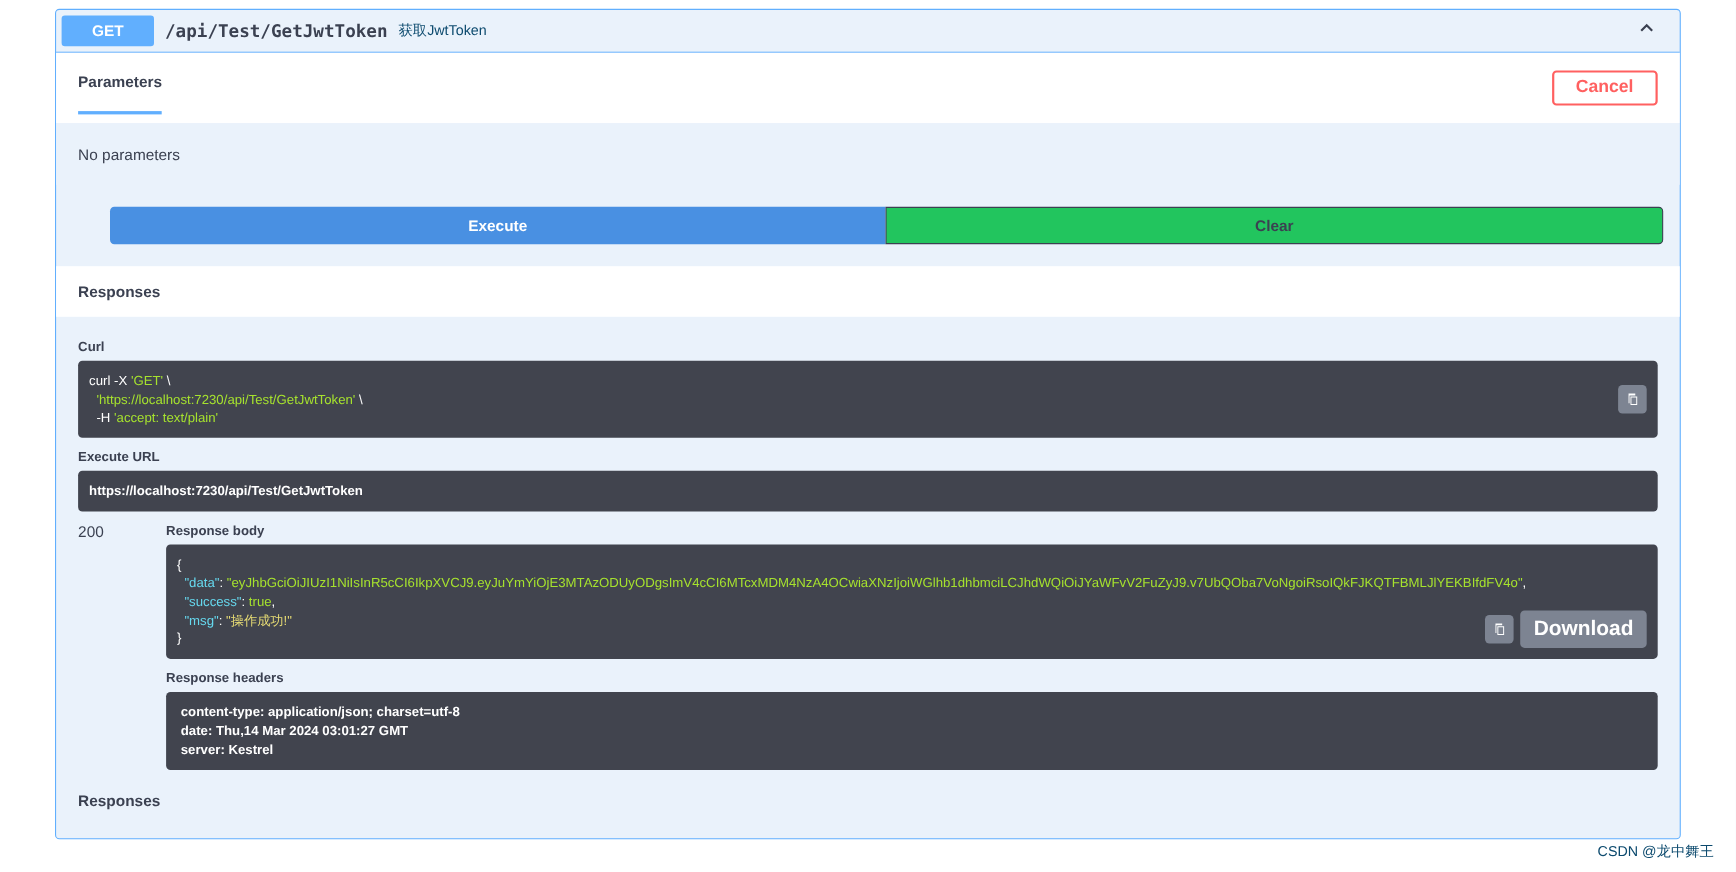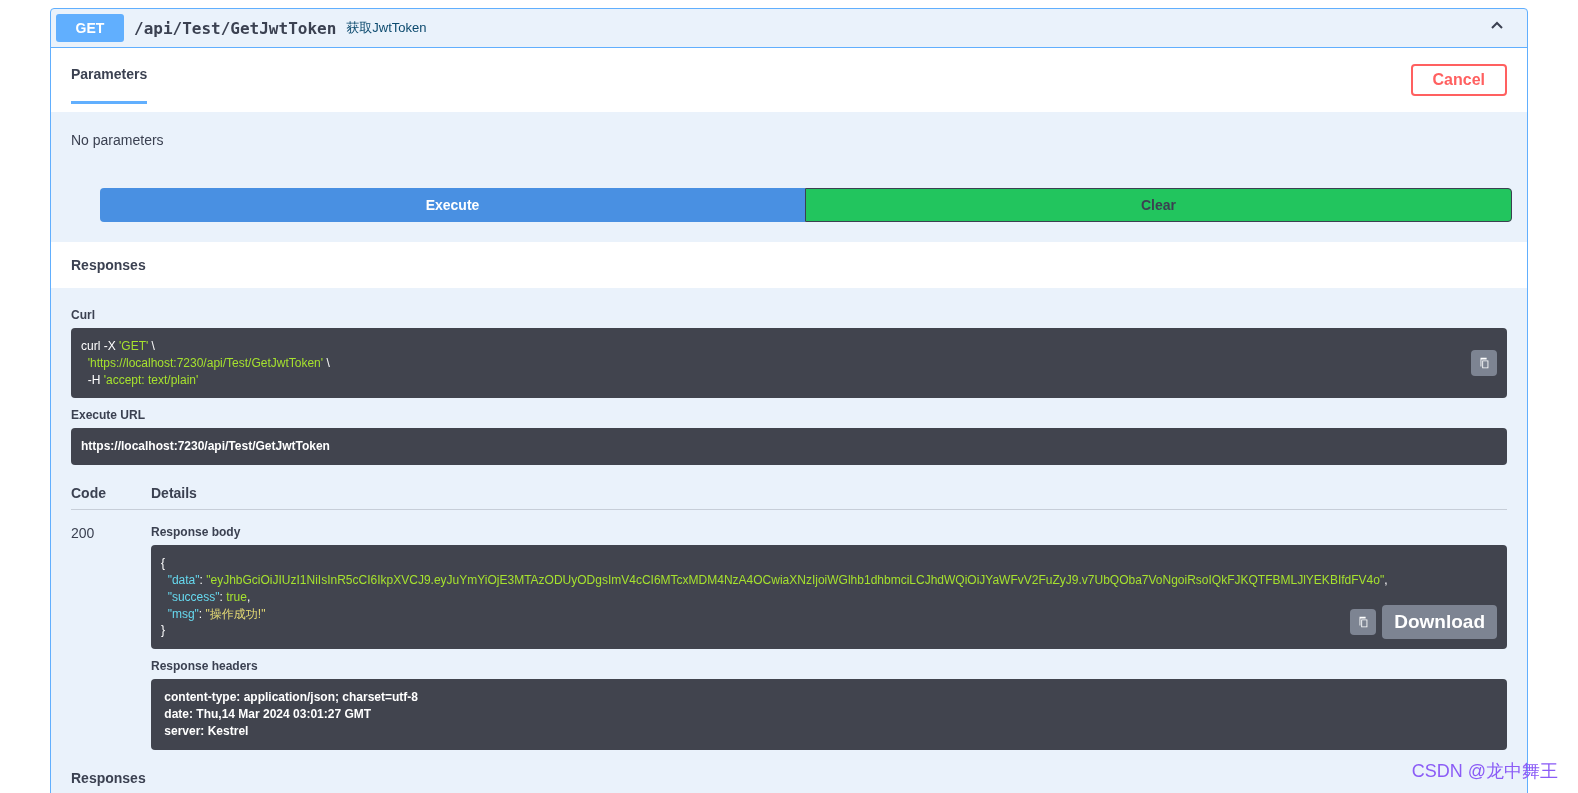--- a/index.html
+++ b/index.html
@@ -1,19 +1,19 @@
 <!DOCTYPE html>
 <html><head>
   <meta charset="utf-8">
   <style>
     * { box-sizing: border-box; margin: 0; padding: 0; font-family: -apple-system, BlinkMacSystemFont, "Segoe UI", sans-serif; }
     body { background: #fff; padding: 8px 50px 40px; color: #3b4151; }
     .opblock { border: 1px solid #61affe; border-radius: 4px; margin-bottom: 12px; background: #eaf2fb; }
     .opblock-summary { display: flex; align-items: center; padding: 5px; cursor: pointer; position: relative; }
-    .method-badge { background: #61affe; color: #fff; padding: 6px 0; width: 68px; text-align: center; border-radius: 3px; font-weight: 700; font-size: 14px; margin-right: 10px; }
+    .method-badge { background: #61affe; color: #fff; padding: 6px 0; width: 84px; text-align: center; border-radius: 3px; font-weight: 700; font-size: 14px; margin-right: 10px; }
     .opblock-path { font-size: 16px; font-weight: 600; font-family: monospace; color: #3b4151; margin-right: 10px; }
     .opblock-desc { font-size: 13px; color: #0c4a6e; }
     .collapse-arrow { position: absolute; right: 20px; font-size: 18px; }
     .opblock-body { border-top: 1px solid #61affe; }
     .parameters-header { display: flex; justify-content: space-between; align-items: center; padding: 8px 20px; background: #fff; }
     .parameters-title { font-size: 14px; font-weight: 700; padding: 10px 0 19px; border-bottom: 3px solid #61affe; display: inline-block; }
     .cancel-btn { background: transparent; border: 2px solid #ff6060; color: #ff6060; padding: 5px 20px; border-radius: 4px; font-size: 16px; font-weight: 700; cursor: pointer; }
     .parameters-content { padding: 20px; font-size: 14px; background: #eaf2fb; }
     .execute-wrapper { display: flex; padding: 20px 15px; gap: 0; }
     .execute-btn { flex: 1; background: #4990e2; color: #fff; border: none; padding: 8px 0; font-size: 14px; font-weight: 700; cursor: pointer; border-radius: 4px 0 0 4px; margin-left: 34px; }
@@ -33,21 +33,21 @@
     .response-code { width: 80px; font-size: 14px; }
     .response-details { flex: 1; min-width: 0; }
     .response-body-block { position: relative; }
     .download-actions { position: absolute; right: 10px; bottom: 10px; display: flex; gap: 6px; align-items: center; }
     .download-btn { background: #7d8492; color: #ffffff; border: none; padding: 6px 12px; border-radius: 4px; font-size: 19px; font-weight: 700; cursor: pointer; }
     .download-actions .copy-icon-btn { position: static; transform: none; }
     .c-white { color: #fff; }
     .c-green { color: #a6e22e; }
     .c-cyan { color: #66d9ef; }
     .c-orange { color: #e6db74; }
-    .watermark { position: fixed; right: 20px; bottom: 10px; font-size: 18px; color: #8b5cf6; }
+    .watermark { position: fixed; right: 20px; bottom: 10px; font-size: 13px; color: #0c4a6e; }
   </style>
 </head>
 <body>
 
 <div class="opblock">
   <div class="opblock-summary">
     <span class="method-badge">GET</span>
     <span class="opblock-path">/api/Test/GetJwtToken</span>
     <span class="opblock-desc">获取JwtToken</span>
     <span class="collapse-arrow">
@@ -76,24 +76,20 @@
         <div class="sub-title">Curl</div>
         <div class="code-block"><span class="c-white">curl -X </span><span class="c-green">'GET'</span><span class="c-white"> \</span>
 <span class="c-white">  </span><span class="c-green">'https://localhost:7230/api/Test/GetJwtToken'</span><span class="c-white"> \</span>
 <span class="c-white">  -H </span><span class="c-green">'accept: text/plain'</span><button class="copy-icon-btn"><svg viewBox="0 0 16 16">
                 <path d="M4 2h7v2H5v8H4V2zm2 3h7v9H6V5zm1 1v7h5V6H7z"></path>
               </svg></button></div>
 
         <div class="sub-title">Execute URL</div>
         <div class="code-block"><span class="c-white" style="font-weight:600;">https://localhost:7230/api/Test/GetJwtToken</span></div>
 
-        <div class="response-table-header">
-          <div class="col-code">Code</div>
-          <div class="col-details">Details</div>
-        </div>
 
         <div class="response-row">
           <div class="response-code">200</div>
           <div class="response-details">
             <div class="sub-title">Response body</div>
             <div class="code-block response-body-block"><span class="c-white">{</span>
 <span class="c-cyan">  "data"</span><span class="c-white">: </span><span class="c-green">"eyJhbGciOiJIUzI1NiIsInR5cCI6IkpXVCJ9.eyJuYmYiOjE3MTAzODUyODgsImV4cCI6MTcxMDM4NzA4OCwiaXNzIjoiWGlhb1dhbmciLCJhdWQiOiJYaWFvV2FuZyJ9.v7UbQOba7VoNgoiRsoIQkFJKQTFBMLJlYEKBIfdFV4o"</span><span class="c-white">,</span>
 <span class="c-cyan">  "success"</span><span class="c-white">: </span><span class="c-green">true</span><span class="c-white">,</span>
 <span class="c-cyan">  "msg"</span><span class="c-white">: </span><span class="c-orange">"操作成功!"</span>
 <span class="c-white">}</span><div class="download-actions"><button class="copy-icon-btn"><svg viewBox="0 0 16 16">

